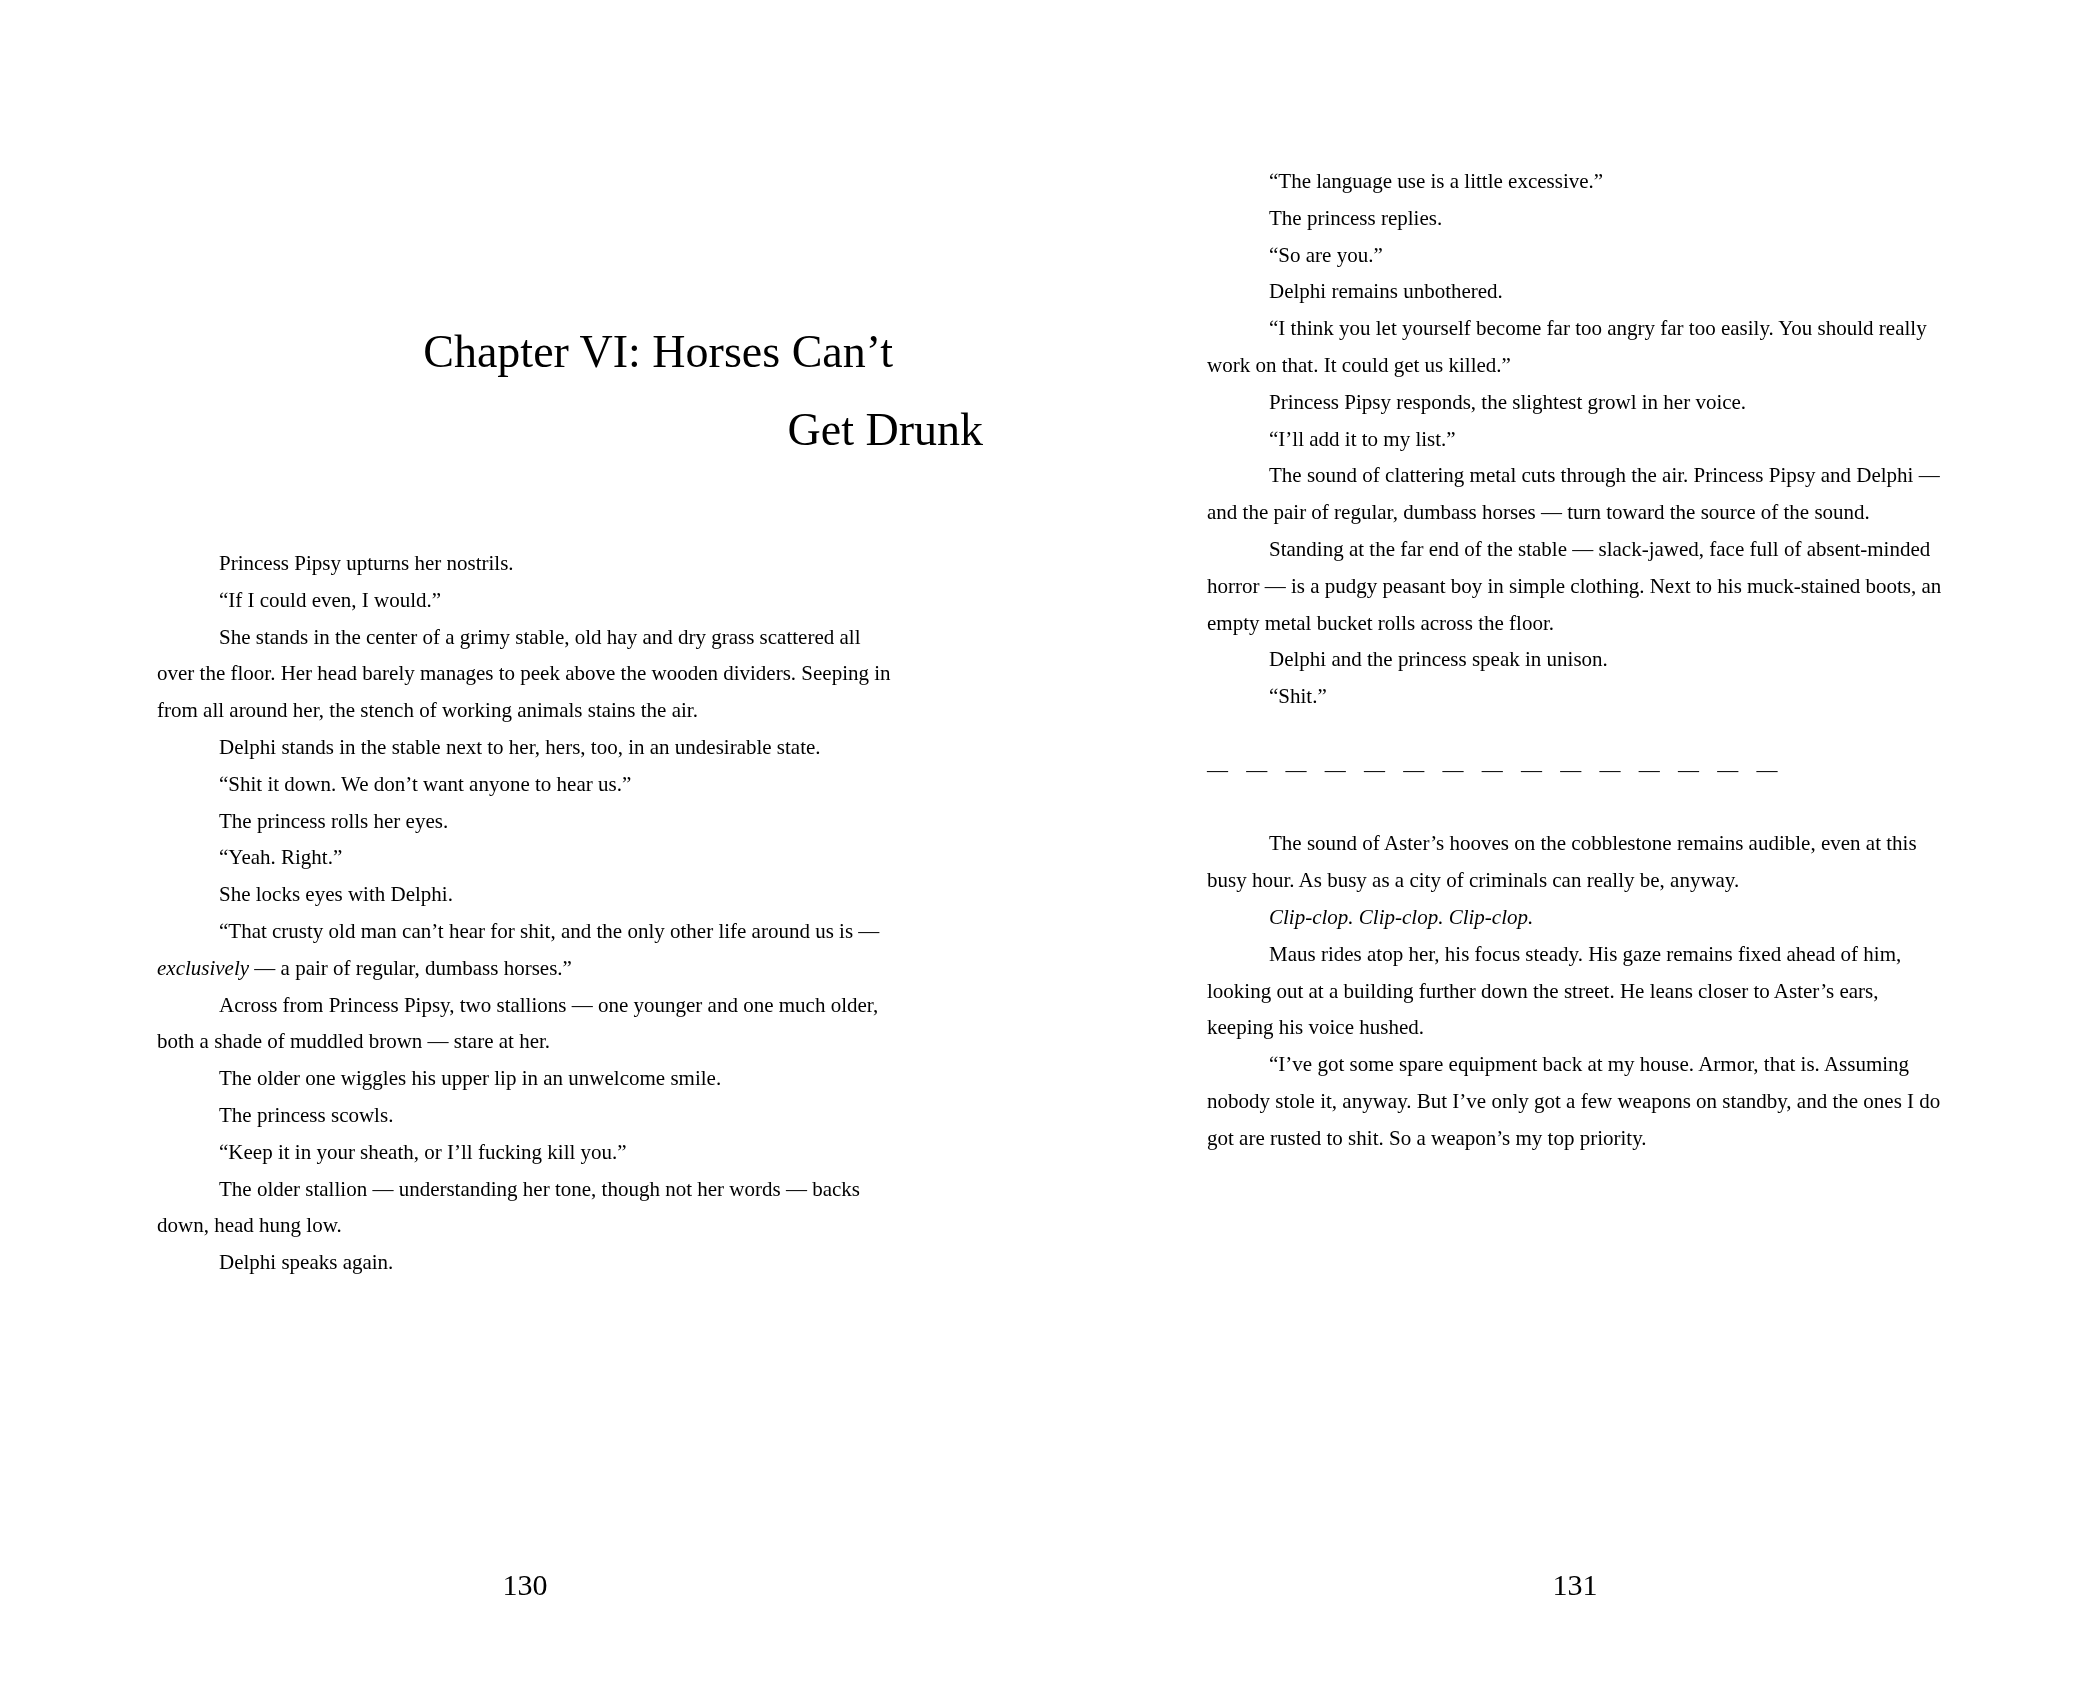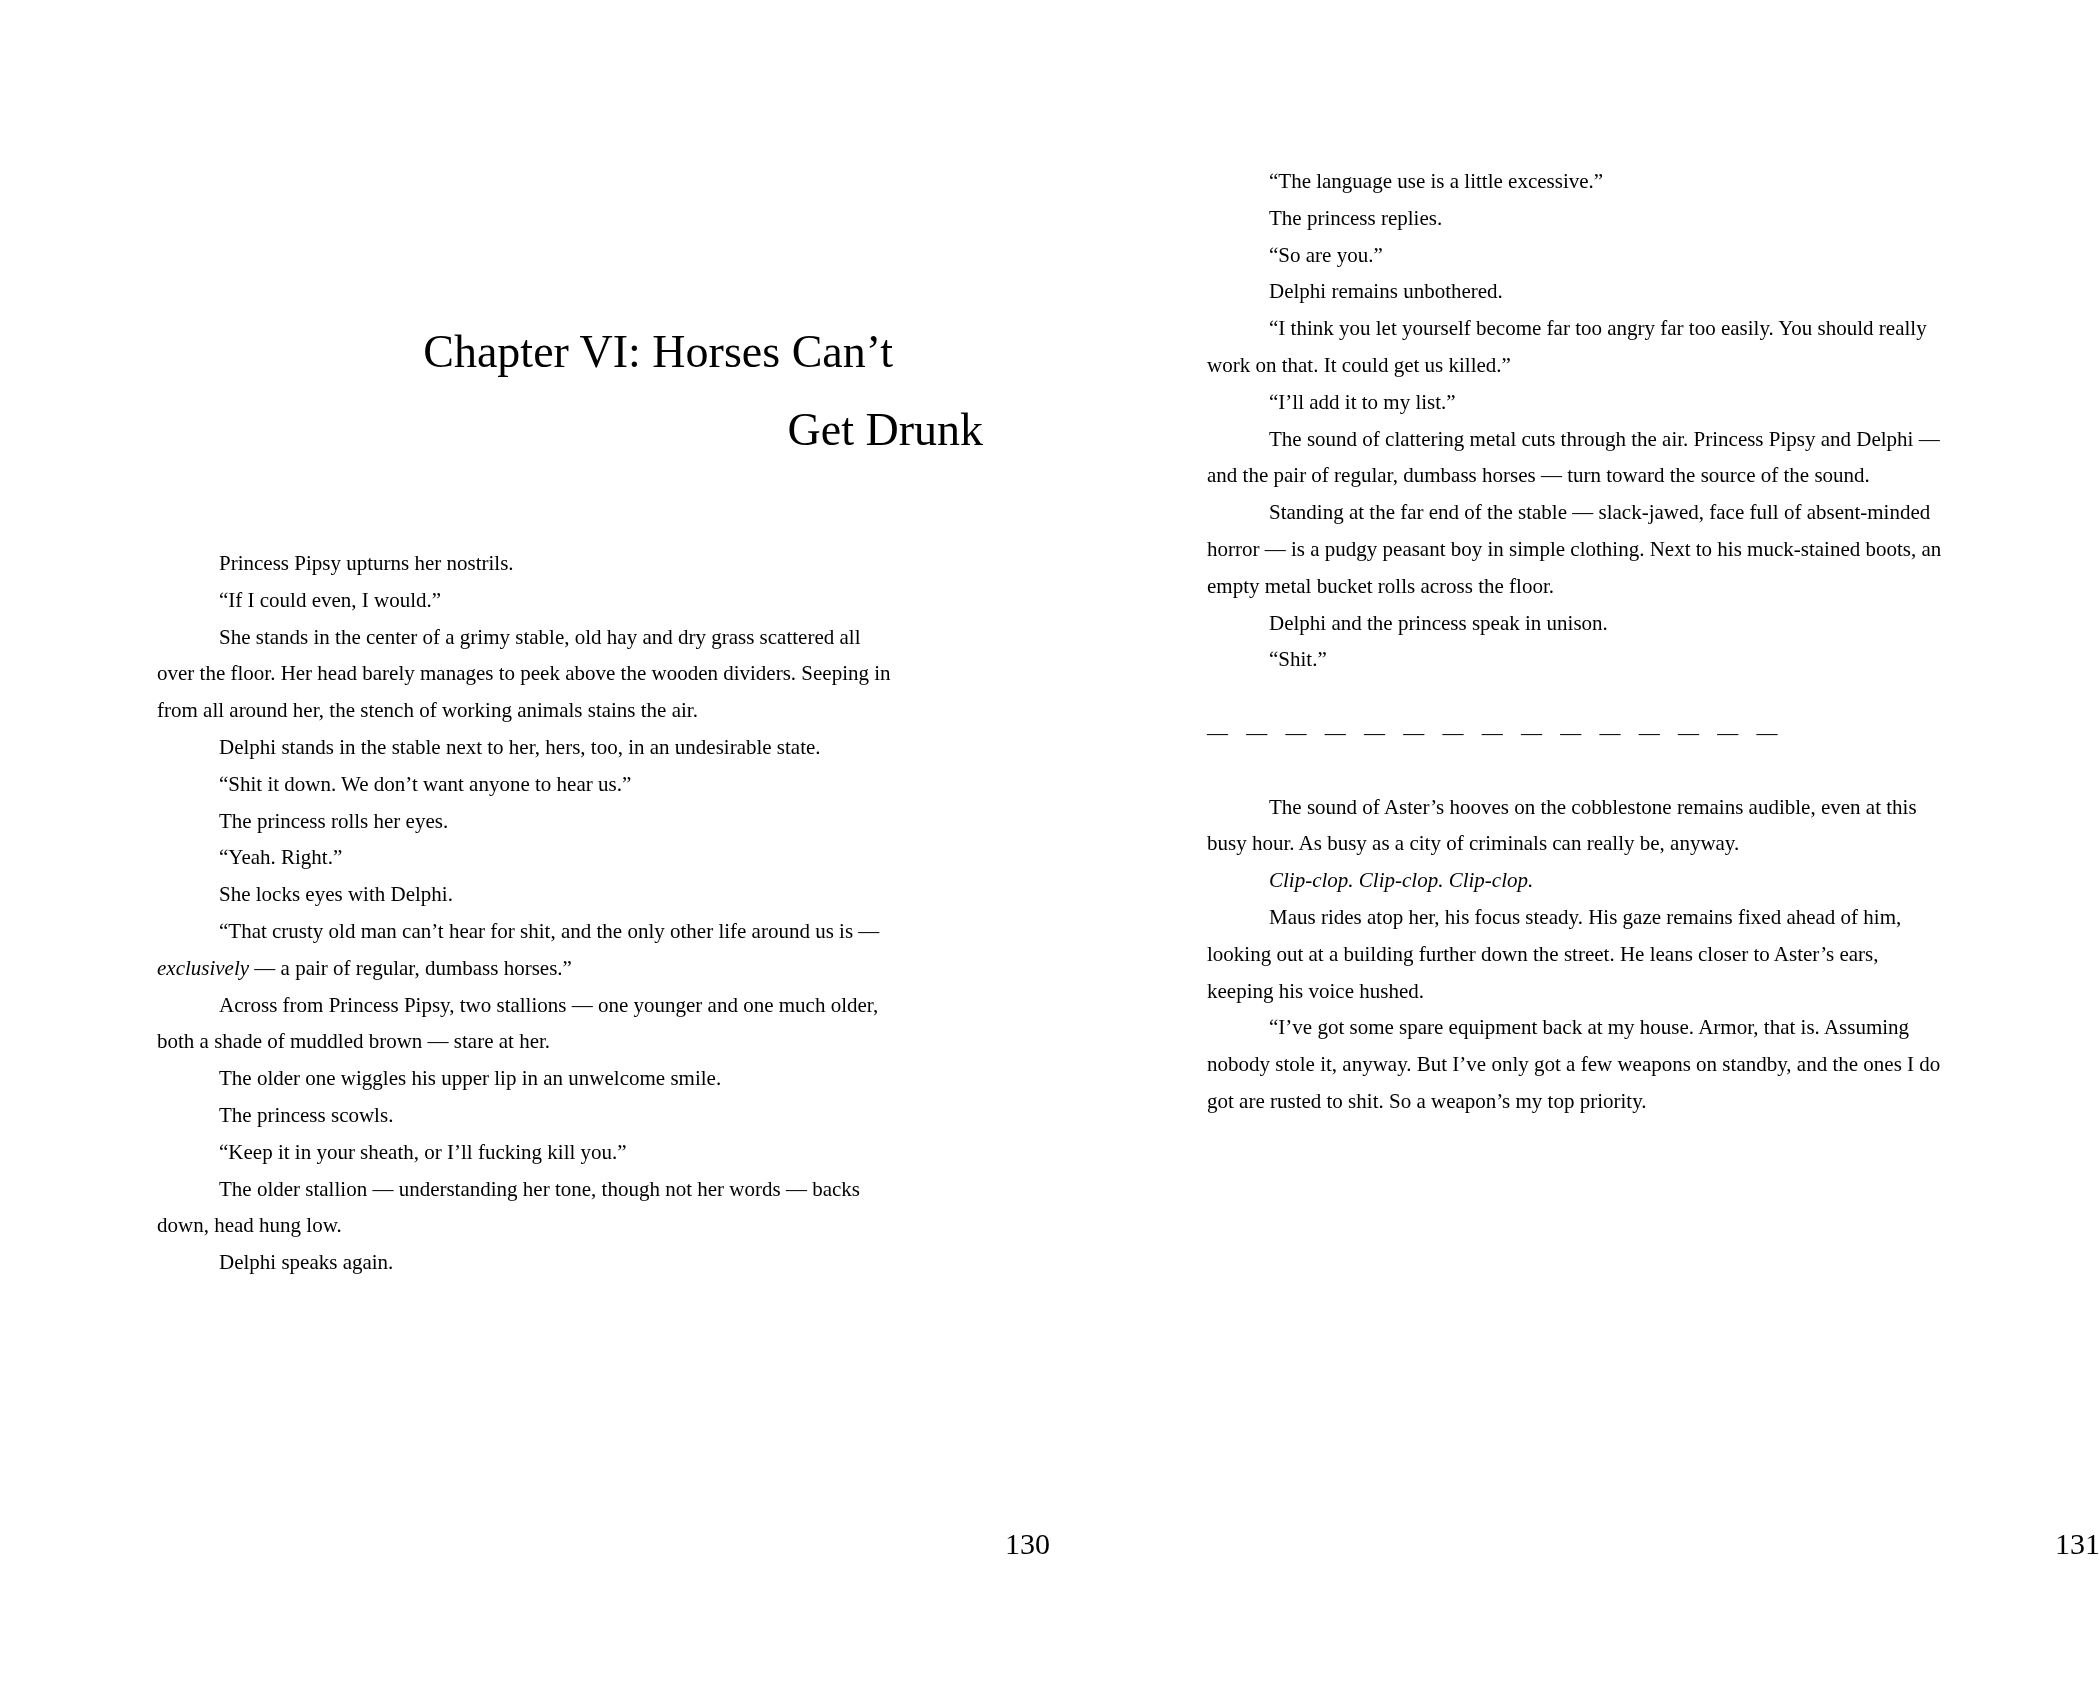--- a/index.html
+++ b/index.html
@@ -55,24 +55,24 @@
   .body-text p.divider {
     text-indent: 0;
     margin: 36.8px 0;
     word-spacing: 11px;
     white-space: nowrap;
     letter-spacing: 1px;
   }
   .body-text em { font-style: italic; }
   .folio {
     position: absolute;
-    top: 1526px;
+    top: 1567px;
     left: 0;
     width: 1050px;
-    text-align: right;
+    text-align: center;
     font-size: 30px;
     line-height: 36.8px;
   }
 </style>
 </head>
 <body>
 
 <div class="spread">
 
   <section class="page">
@@ -100,20 +100,21 @@
     <div class="folio">130</div>
   </section>
 
   <section class="page">
     <div class="body-text body-right">
         <p><span>“The language use is a little excessive.”</span></p>
         <p><span>The princess replies.</span></p>
         <p><span>“So are you.”</span></p>
         <p><span>Delphi remains unbothered.</span></p>
         <p><span>“I think you let yourself become far too angry far too easily. You should really work on that. It could get us killed.”</span></p>
+        <p><span>Princess Pipsy responds, the slightest growl in her voice.</span></p>
         <p><span>“I’ll add it to my list.”</span></p>
         <p><span>The sound of clattering metal cuts through the air. Princess Pipsy and Delphi — and the pair of regular, dumbass horses — turn toward the source of the sound.</span></p>
         <p><span>Standing at the far end of the stable — slack-jawed, face full of absent-minded horror — is a pudgy peasant boy in simple clothing. Next to his muck-stained boots, an empty metal bucket rolls across the floor.</span></p>
         <p><span>Delphi and the princess speak in unison.</span></p>
         <p><span>“Shit.”</span></p>
         <p class="divider"><span>— — — — — — — — — — — — — — —</span></p>
         <p><span>The sound of Aster’s hooves on the cobblestone remains audible, even at this busy hour. As busy as a city of criminals can really be, anyway.</span></p>
         <p><em>Clip-clop. Clip-clop. Clip-clop.</em></p>
         <p><span>Maus rides atop her, his focus steady. His gaze remains fixed ahead of him, looking out at a building further down the street. He leans closer to Aster’s ears, keeping his voice hushed.</span></p>
         <p><span>“I’ve got some spare equipment back at my house. Armor, that is. Assuming nobody stole it, anyway. But I’ve only got a few weapons on standby, and the ones I do got are rusted to shit. So a weapon’s my top priority.</span></p>

